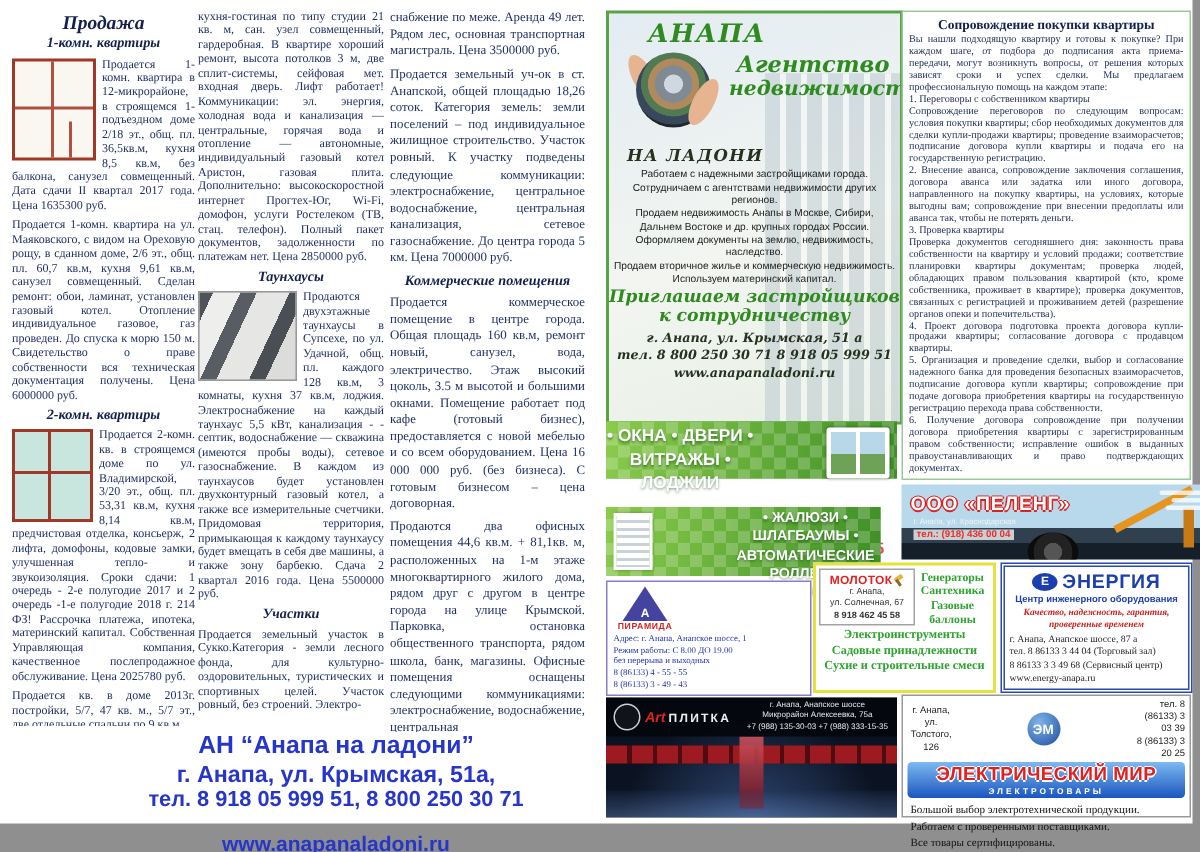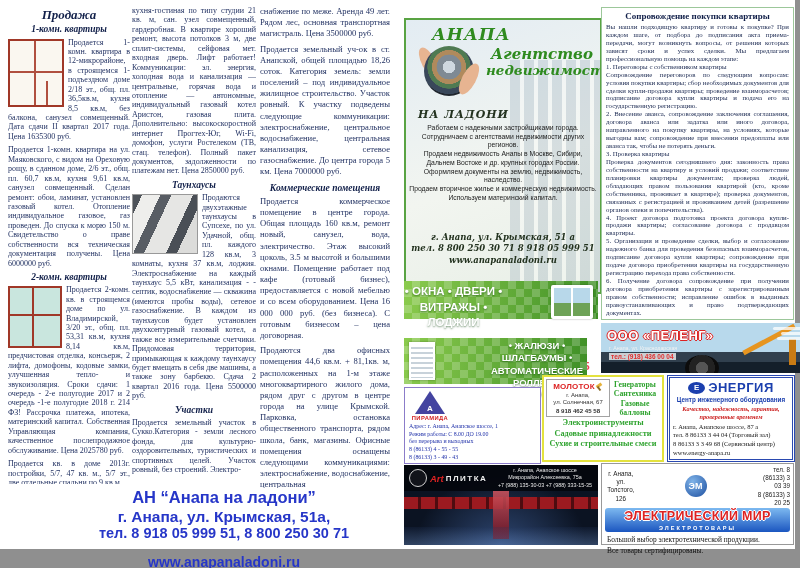--- a/index.html
+++ b/index.html
@@ -25,21 +25,21 @@
        linear-gradient(115deg,#4e535a 0 10%,#eeeeec 10% 30%,#585d64 30% 42%,#e6e6e4 42% 66%,#4a4f56 66% 78%,#dcdcda 78%),
        #c8ccd0;}
   
   .contact{position:absolute;left:28px;top:489px;width:392px;text-align:center;
        color:#2636c8;font-weight:bold;line-height:1.0;}
   .contact .l1{font-size:16.5px;margin-bottom:3px;}
   .contact .l2{font-size:15.5px;margin-bottom:2px;}
   .contact .l3{font-size:14.5px;margin-bottom:14px;}
   .contact .l4{font-size:14px;}
   
-  .agency{position:absolute;left:404px;top:18px;width:194px;height:272px;border:2px solid #59a343;
+  .agency{position:absolute;left:404px;top:7px;width:194px;height:272px;border:2px solid #59a343;
        background:linear-gradient(160deg,#e3ecf3 0%,#f2f5f0 55%,#e8efe6 100%);overflow:hidden;}
   .ag-bld{position:absolute;right:0;top:40px;width:90px;height:232px;opacity:.28;background:
        repeating-linear-gradient(90deg,#8fa4b5 0 10px,#ffffff 10px 14px),
        repeating-linear-gradient(180deg,#8fa4b5 0 8px,#ffffff 8px 12px);}
   .script{font-family:"DejaVu Serif",serif;font-style:italic;font-weight:bold;}
   .ag-anapa{position:absolute;left:26px;top:4px;font-size:17px;color:#2f8b1f;letter-spacing:1px;}
   .ag-right{position:absolute;right:2px;top:26px;width:112px;text-align:center;color:#2f8b1f;line-height:1.1;}
   .ag-right .r1{font-size:15px;}
   .ag-right .r2{font-size:13.5px;}
   .globe-wrap{position:absolute;left:10px;top:24px;width:66px;height:62px;}
@@ -221,20 +221,24 @@
     </div>
     <div class="script ag-nl">НА ЛАДОНИ</div>
     <div class="ag-body">
       <div>Работаем с надежными застройщиками города.</div>
       <div>Сотрудничаем с агентствами недвижимости других регионов.</div>
       <div>Продаем недвижимость Анапы в Москве, Сибири, Дальнем Востоке и др. крупных городах России.</div>
       <div>Оформляем документы на землю, недвижимость, наследство.</div>
       <div>Продаем вторичное жилье и коммерческую недвижимость.</div>
       <div>Используем материнский капитал.</div>
     </div>
+    <div class="script ag-invite">
+      <div class="i1">Приглашаем застройщиков</div>
+      <div class="i2">к сотрудничеству</div>
+    </div>
     <div class="script ag-addr">
       <div class="a1">г. Анапа, ул. Крымская, 51 а</div>
       <div class="a2">тел. 8 800 250 30 71   8 918 05 999 51</div>
       <div class="a3">www.anapanaladoni.ru</div>
     </div>
   </div>
 
   <div class="okna green-mosaic">
     <div class="okna-text">
       <div>• ОКНА • ДВЕРИ •</div>
@@ -371,17 +375,18 @@
         <div>тел. 8 (86133) 3 03 39</div>
         <div>8 (86133) 3 20 25</div>
       </div>
     </div>
     <div class="em-banner">
       <div class="em-name">ЭЛЕКТРИЧЕСКИЙ МИР</div>
       <div class="em-sub">ЭЛЕКТРОТОВАРЫ</div>
     </div>
     <div class="em-lines">
       <div>Большой выбор электротехнической продукции.</div>
+      <div>Работаем с проверенными поставщиками.</div>
       <div>Все товары сертифицированы.</div>
     </div>
   </div>
 
 </div>
 
 </body></html>

